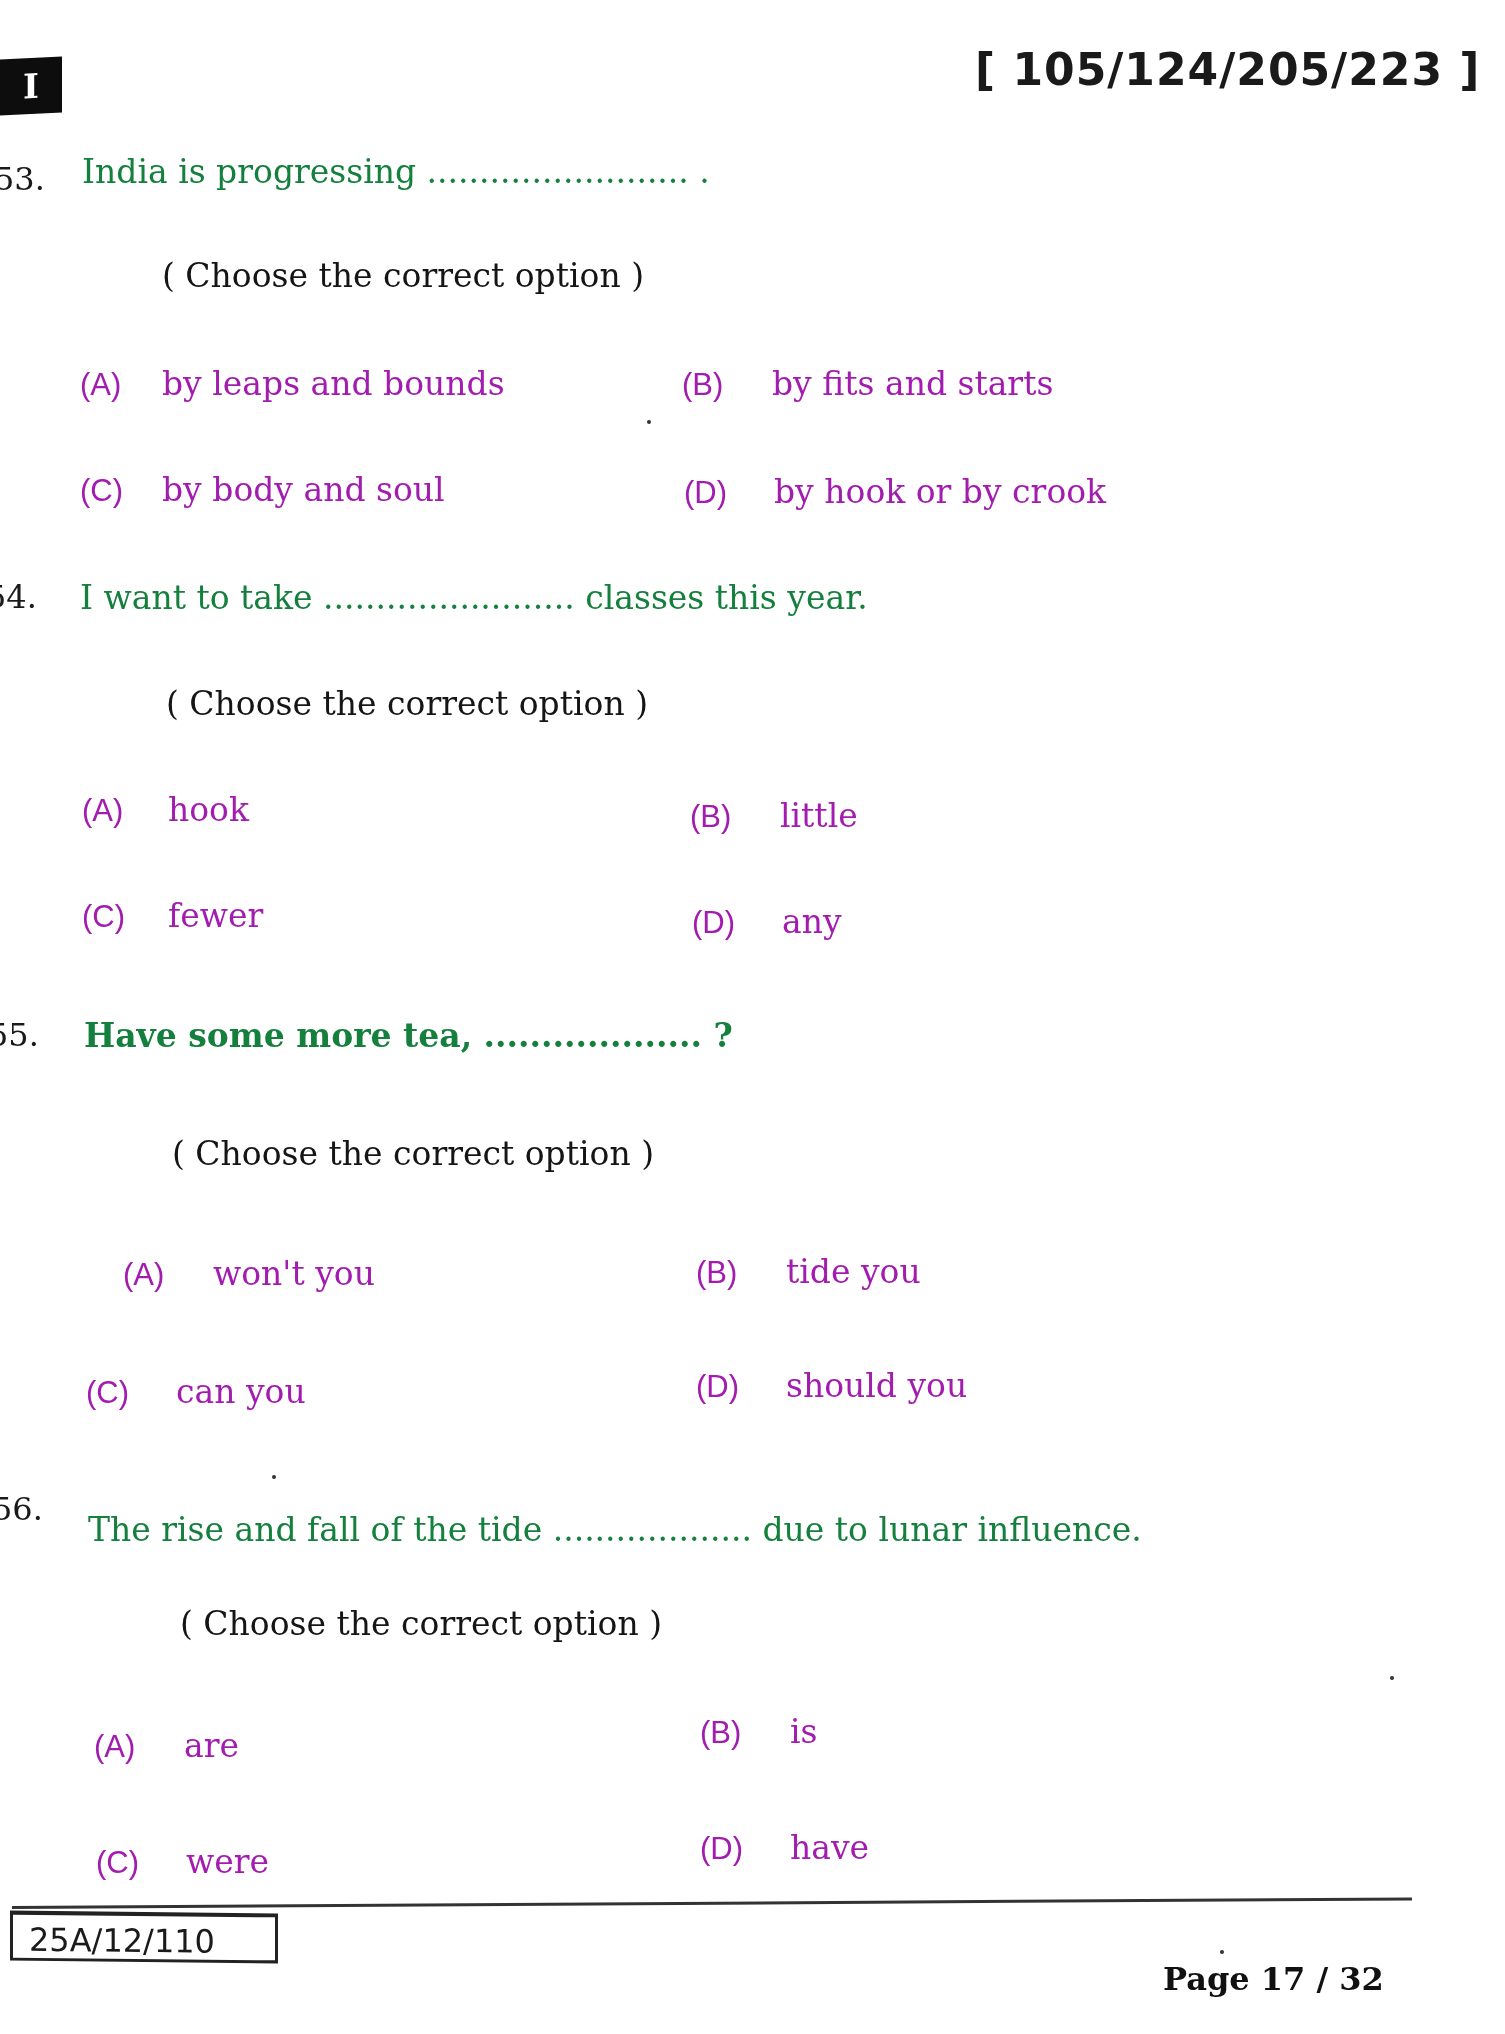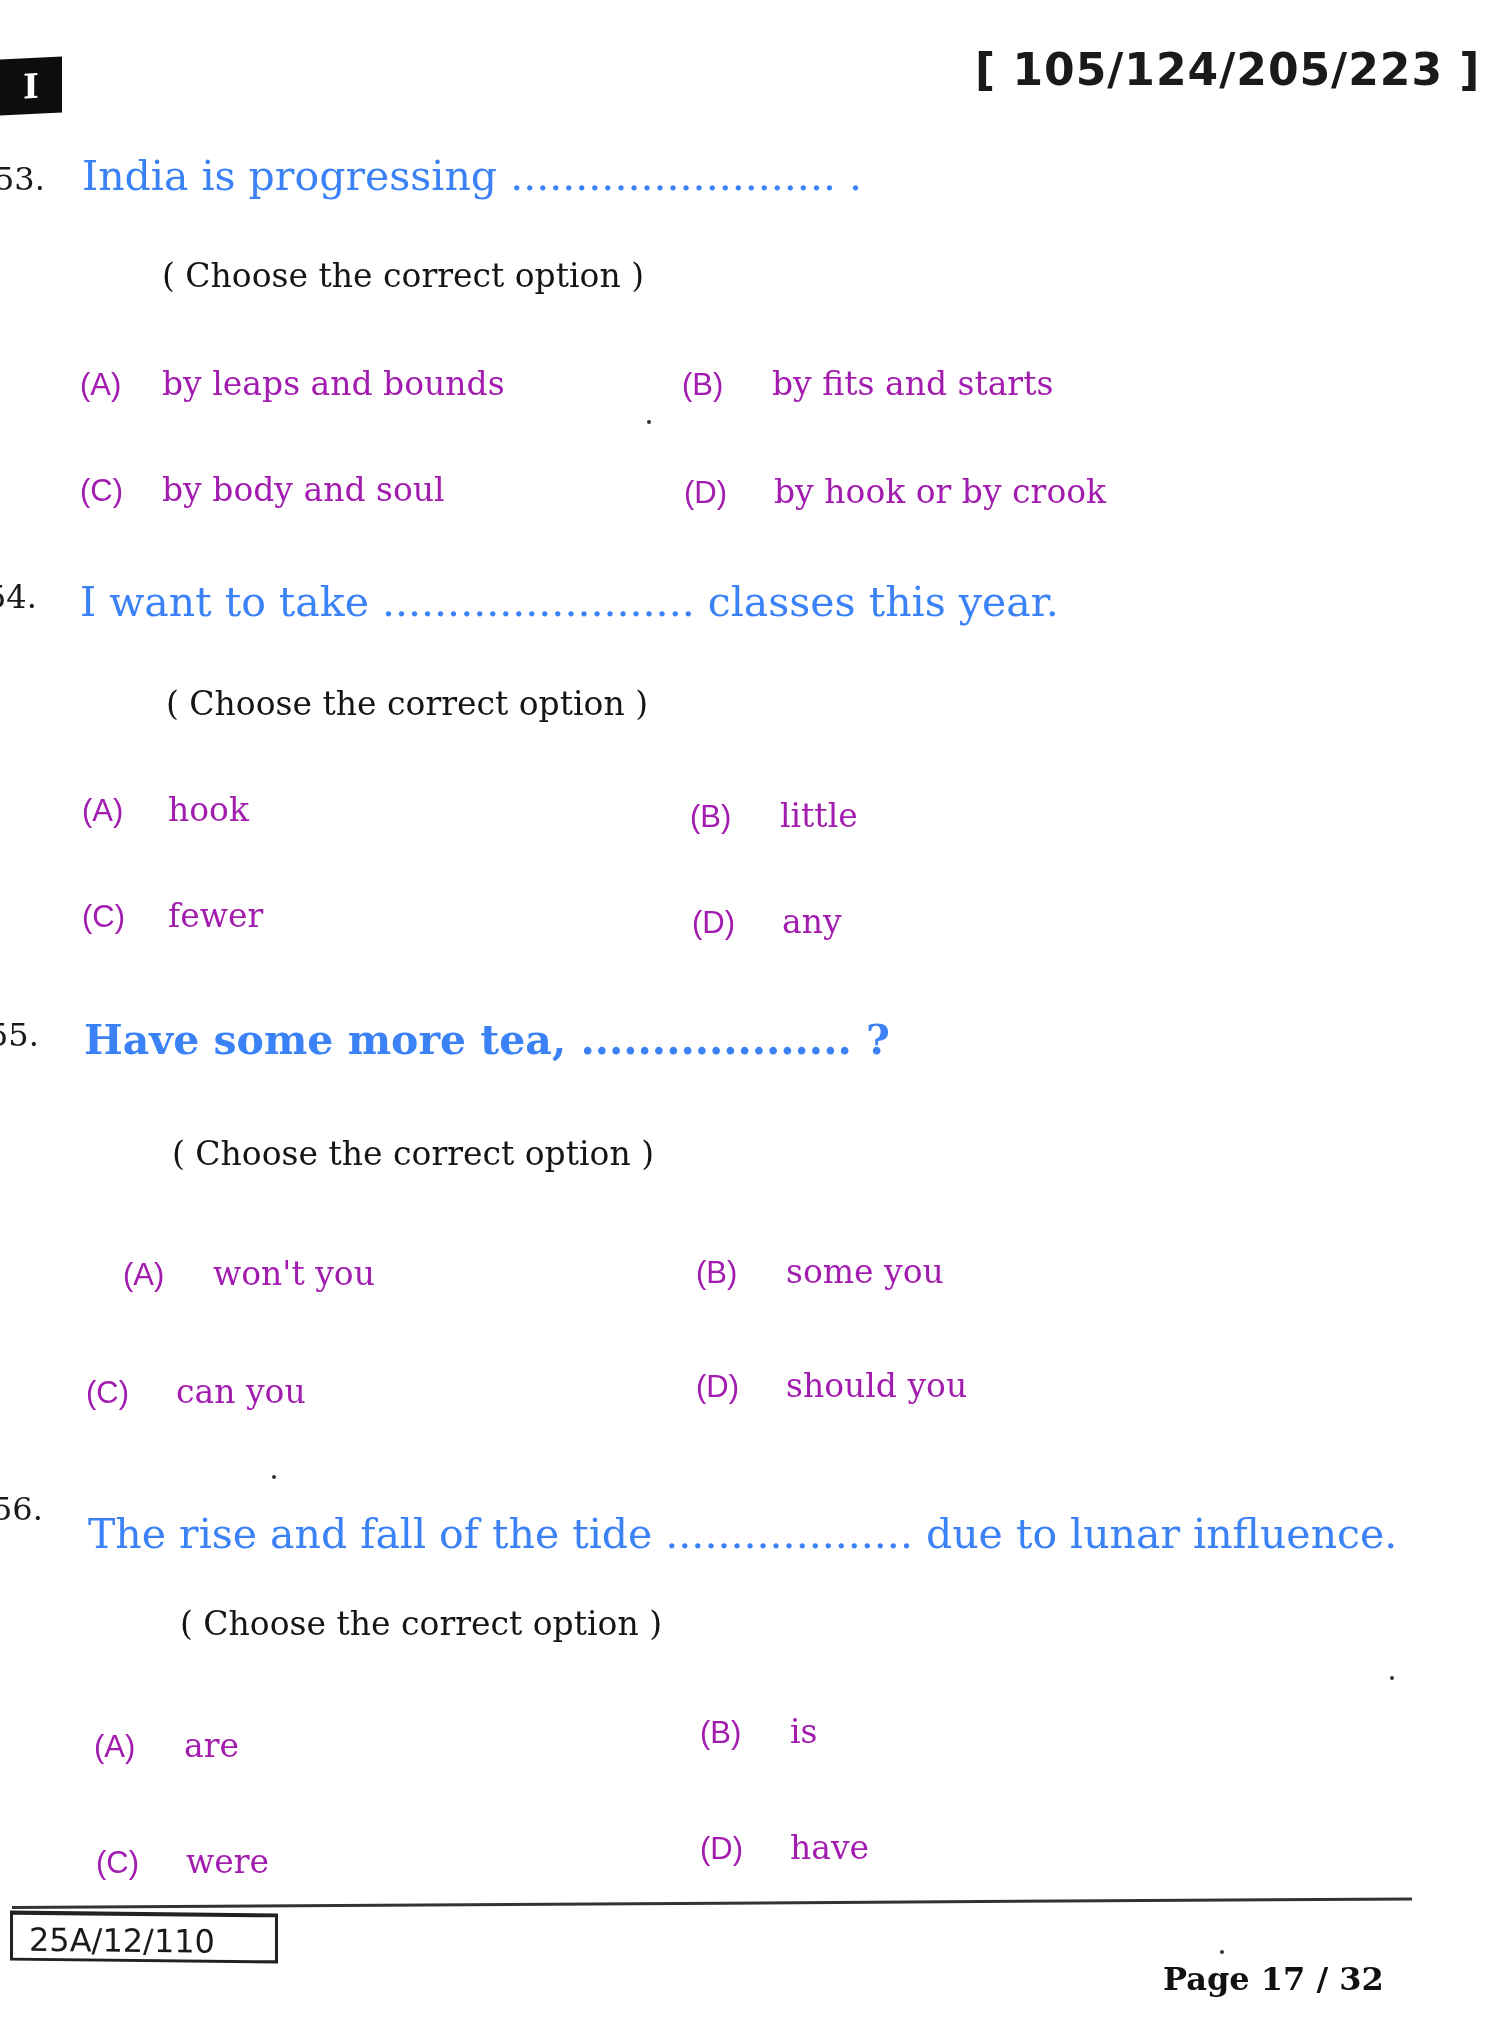--- a/index.html
+++ b/index.html
@@ -43,24 +43,24 @@
     color: #1a1a1a;
   }
   .q-num {
     position: absolute;
     font-size: 32px;
     font-family: "DejaVu Serif", serif;
     color: #1a1a1a;
   }
   .q-text {
     position: absolute;
-    font-size: 41px;
+    font-size: 33px;
     font-family: "DejaVu Serif", serif;
     white-space: nowrap;
-    color: #3b82f6;
+    color: #15803d;
   }
   .q-text.bold { font-weight: bold; }
   .instruction {
     position: absolute;
     font-size: 33px;
     font-family: "DejaVu Serif", serif;
     white-space: nowrap;
     color: #151515;
   }
   .option {
@@ -159,21 +159,21 @@
   </div>
 
   <div>
     <span class="q-num" style="left:-12px; top:1016px;">55.</span>
     <span class="q-text bold" style="left:84px; top:1016px;">Have some more tea, ................... ?</span>
     <span class="instruction" style="left:172px; top:1134px;">( Choose the correct option )</span>
     <div class="option" style="left:86px; top:1254px;margin-left:37px;">
       <span class="opt-letter" style="width:90px;">(A)</span><span class="opt-text">won't you</span>
     </div>
     <div class="option" style="left:696px; top:1252px;">
-      <span class="opt-letter" style="width:90px;">(B)</span><span class="opt-text">some you</span>
+      <span class="opt-letter" style="width:90px;">(B)</span><span class="opt-text">tide you</span>
     </div>
     <div class="option" style="left:86px; top:1372px;">
       <span class="opt-letter" style="width:90px;">(C)</span><span class="opt-text">can you</span>
     </div>
     <div class="option" style="left:696px; top:1366px;">
       <span class="opt-letter" style="width:90px;">(D)</span><span class="opt-text">should you</span>
     </div>
   </div>
 
   <div>

